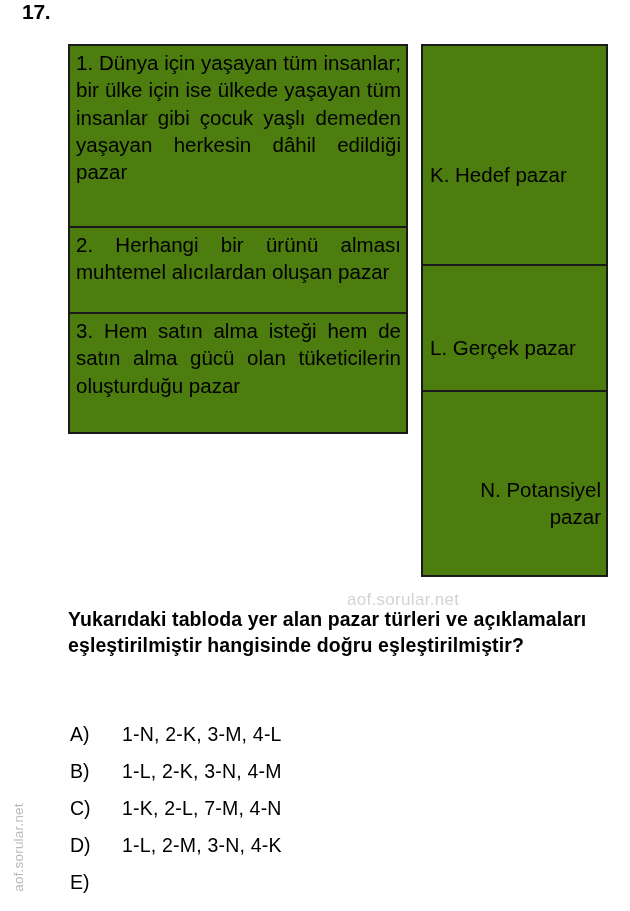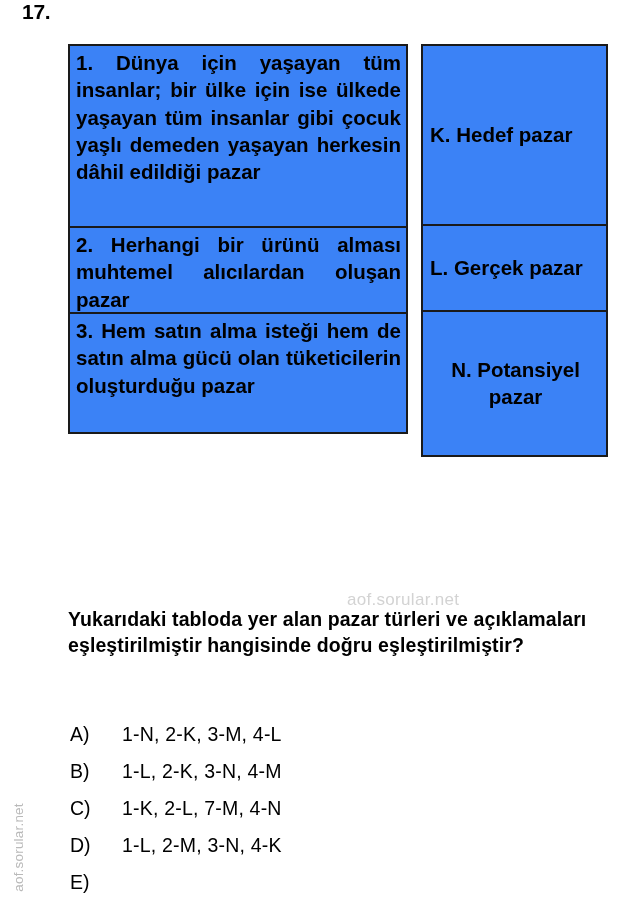--- a/index.html
+++ b/index.html
@@ -32,22 +32,21 @@
     left: 0;
     top: 0;
     width: 630px;
     height: 590px;
   }
 
   .table {
     position: absolute;
     border: 2px solid #1a1a1a;
     box-sizing: border-box;
-    background: #3b82f6;
-    font-weight: bold;
+    background: #4d7c0f;
   }
 
   .table-left {
     left: 68px;
     top: 44px;
     width: 340px;
   }
 
   .table-right {
     left: 421px;
@@ -76,22 +75,23 @@
   }
   .table-left .cell-1 { height: 182px; }
   .table-left .cell-2 { height:  86px; }
   .table-left .cell-3 { height: 118px; }
   .table-left .cell-4 { height: 146px; }
 
   
   .table-right .cell {
     display: flex;
     align-items: center;
-    text-align: center;
+    text-align: right;
     padding-left: 7px;
+    margin-top: 40px;
   }
   .table-right .cell-1 { height: 180px; }
   .table-right .cell-2 { height:  86px; }
   .table-right .cell-3 { height: 124px; }
   .table-right .cell-4 { height: 143px; }
 
   
   .prompt {
     position: absolute;
     left: 68px;

